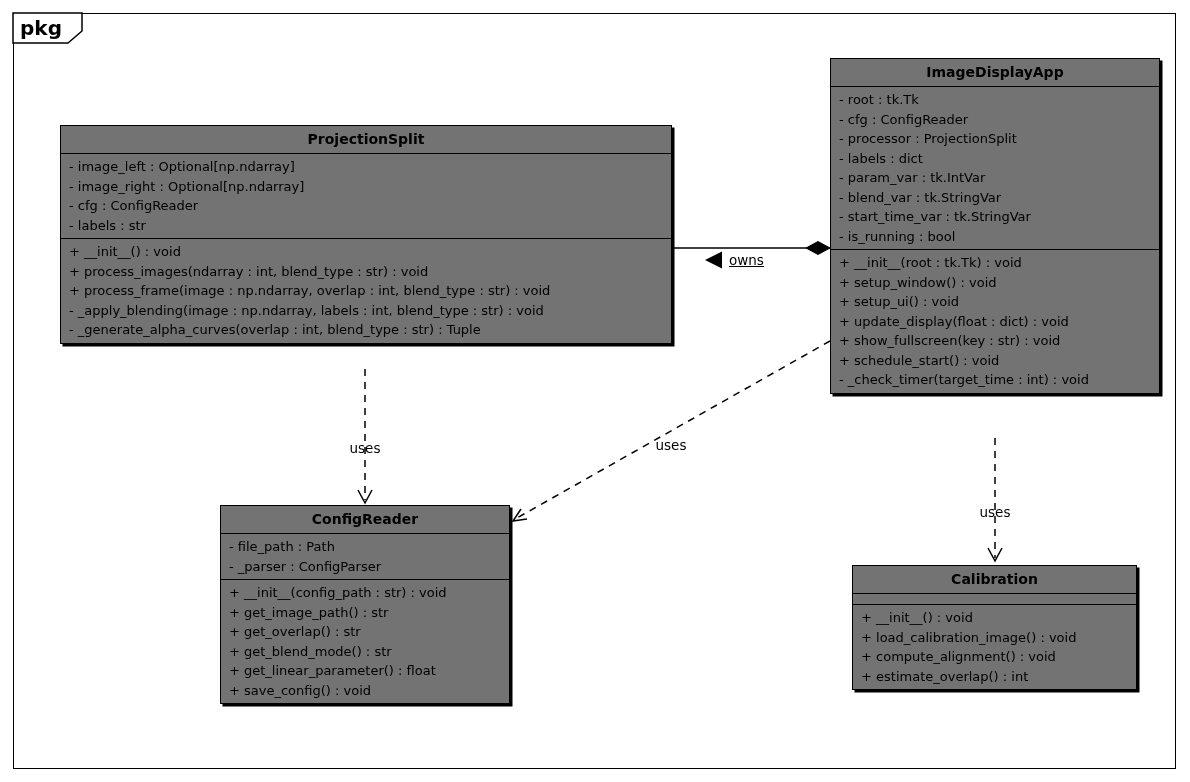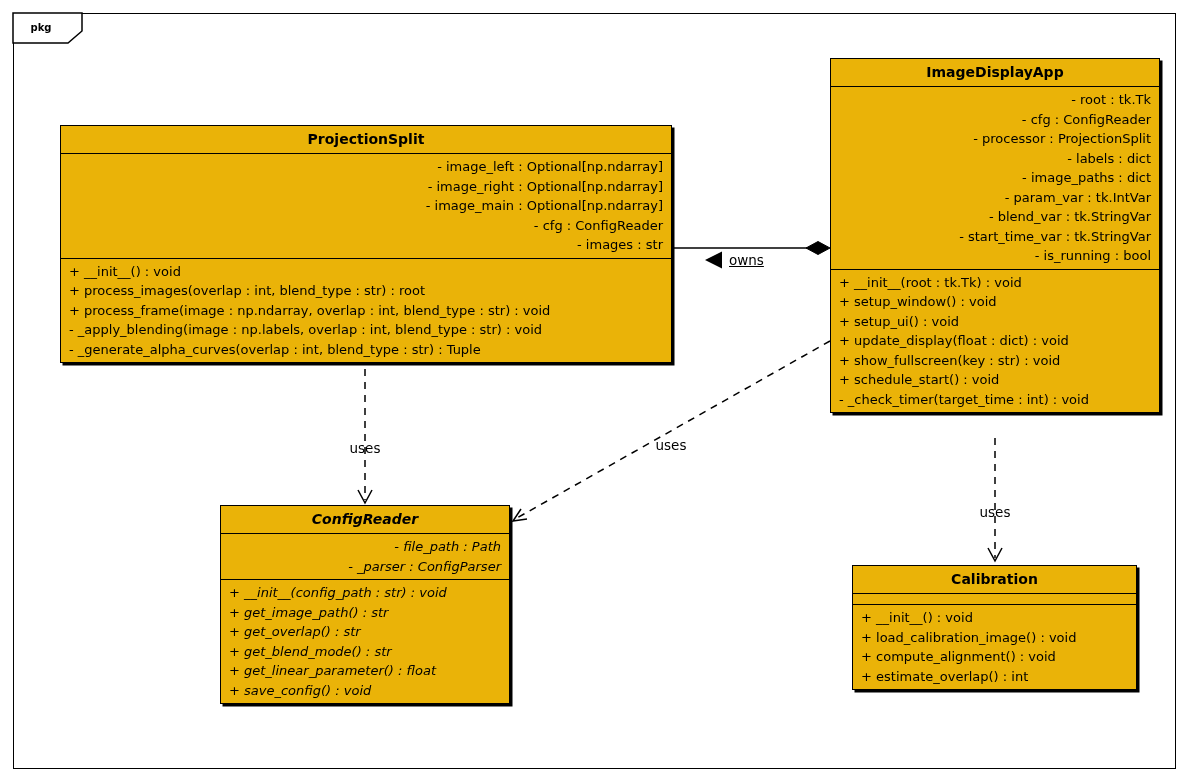--- a/index.html
+++ b/index.html
@@ -25,50 +25,49 @@
     border: 1.5px solid #000000;
     box-sizing: border-box;
   }
   .pkg-tab-label {
     position: absolute;
     left: 14px;
     top: 19px;
     width: 54px;
     text-align: center;
     font-weight: bold;
-    font-size: 10px;
+    font-size: 20px;
     line-height: 18px;
   }
   .connectors {
     position: absolute;
     left: 0;
     top: 0;
     pointer-events: none;
   }
   .class-box {
     position: absolute;
-    background: #eab308;
+    background: #737373;
     border: 1.5px solid #000000;
     box-shadow: 2.5px 2.5px 0 #000000;
     box-sizing: border-box;
   }
   .class-title {
     font-weight: bold;
     font-size: 14px;
     line-height: 19px;
     text-align: center;
     padding: 4px 6px;
     border-bottom: 1.5px solid #000000;
     white-space: nowrap;
   }
   .class-attrs {
     border-bottom: 1.5px solid #000000;
     padding: 3px 8px;
     min-height: 4px;
-    text-align: right;
   }
   .class-methods {
     padding: 3px 8px;
   }
   .member {
     font-size: 13px;
     line-height: 19.5px;
     white-space: nowrap;
   }
   .edge-label {
@@ -107,58 +106,56 @@
     <polyline points="988,548 995,561 1002,548" fill="none" stroke="#000000" stroke-width="1.5"></polyline>
   </svg>
 
   <span class="pkg-tab-label">pkg</span>
 
   <div class="class-box" style="left:60px; top:125px; width:612px;">
     <div class="class-title">ProjectionSplit</div>
     <div class="class-attrs">
         <div class="member">- image_left : Optional[np.ndarray]</div>
         <div class="member">- image_right : Optional[np.ndarray]</div>
-        <div class="member">- image_main : Optional[np.ndarray]</div>
         <div class="member">- cfg : ConfigReader</div>
-        <div class="member">- images : str</div>
+        <div class="member">- labels : str</div>
       </div>
     <div class="class-methods">
         <div class="member">+ __init__() : void</div>
-        <div class="member">+ process_images(overlap : int, blend_type : str) : root</div>
+        <div class="member">+ process_images(ndarray : int, blend_type : str) : void</div>
         <div class="member">+ process_frame(image : np.ndarray, overlap : int, blend_type : str) : void</div>
-        <div class="member">- _apply_blending(image : np.labels, overlap : int, blend_type : str) : void</div>
+        <div class="member">- _apply_blending(image : np.ndarray, labels : int, blend_type : str) : void</div>
         <div class="member">- _generate_alpha_curves(overlap : int, blend_type : str) : Tuple</div>
       </div>
   </div>
 
   <div class="class-box" style="left:830px; top:58px; width:330px;">
     <div class="class-title">ImageDisplayApp</div>
     <div class="class-attrs">
         <div class="member">- root : tk.Tk</div>
         <div class="member">- cfg : ConfigReader</div>
         <div class="member">- processor : ProjectionSplit</div>
         <div class="member">- labels : dict</div>
-        <div class="member">- image_paths : dict</div>
         <div class="member">- param_var : tk.IntVar</div>
         <div class="member">- blend_var : tk.StringVar</div>
         <div class="member">- start_time_var : tk.StringVar</div>
         <div class="member">- is_running : bool</div>
       </div>
     <div class="class-methods">
         <div class="member">+ __init__(root : tk.Tk) : void</div>
         <div class="member">+ setup_window() : void</div>
         <div class="member">+ setup_ui() : void</div>
         <div class="member">+ update_display(float : dict) : void</div>
         <div class="member">+ show_fullscreen(key : str) : void</div>
         <div class="member">+ schedule_start() : void</div>
         <div class="member">- _check_timer(target_time : int) : void</div>
       </div>
   </div>
 
-  <div class="class-box" style="left:220px; top:505px; width:290px;font-style:italic;">
+  <div class="class-box" style="left:220px; top:505px; width:290px;">
     <div class="class-title">ConfigReader</div>
     <div class="class-attrs">
         <div class="member">- file_path : Path</div>
         <div class="member">- _parser : ConfigParser</div>
       </div>
     <div class="class-methods">
         <div class="member">+ __init__(config_path : str) : void</div>
         <div class="member">+ get_image_path() : str</div>
         <div class="member">+ get_overlap() : str</div>
         <div class="member">+ get_blend_mode() : str</div>

